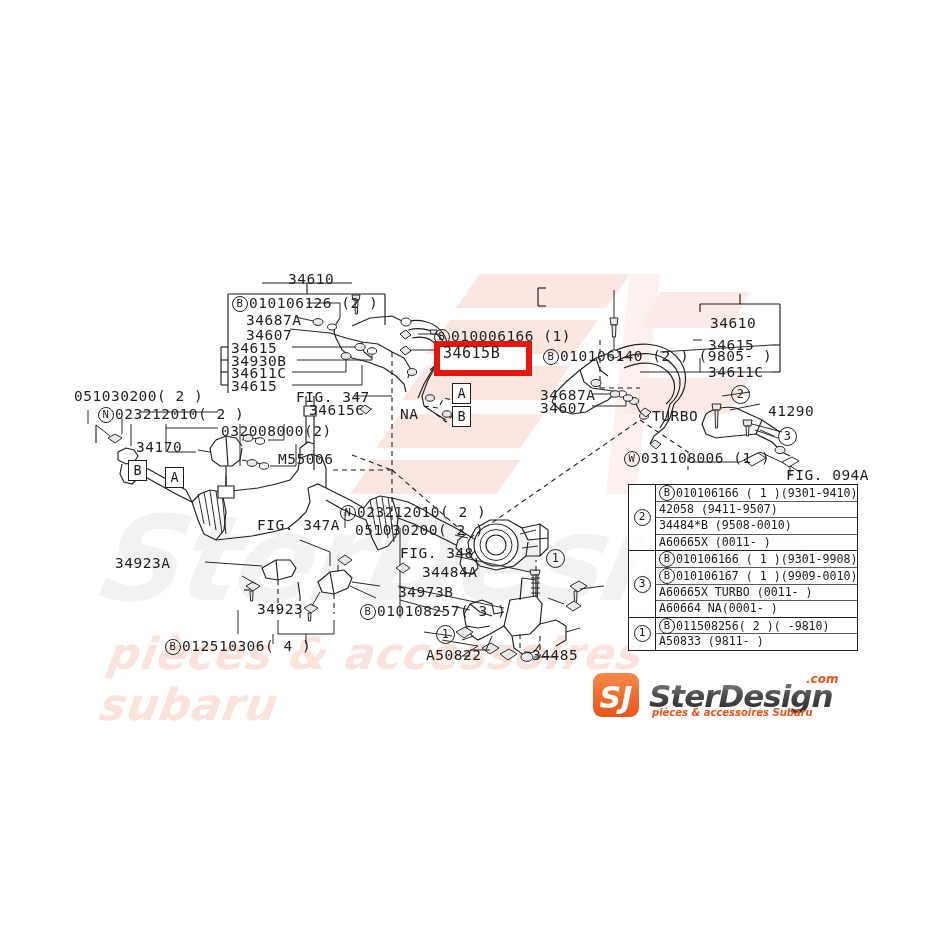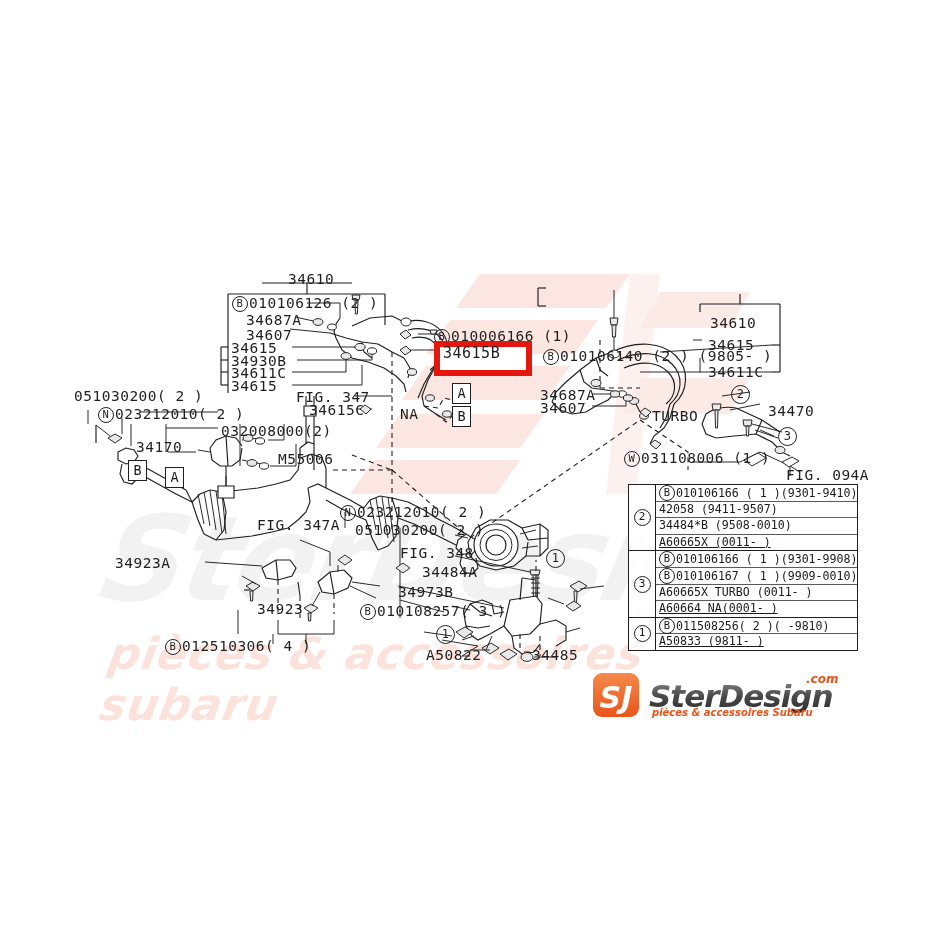--- a/index.html
+++ b/index.html
@@ -39,21 +39,21 @@
   
   #legend{position:absolute;left:628px;top:484px;width:228px;
      border:1.6px solid #1f1f1f;background:rgba(255,255,255,.82);}
   #legend .grp{display:flex;border-bottom:1.6px solid #1f1f1f;}
   #legend .grp:last-child{border-bottom:none;}
   #legend .gnum{width:26px;flex:0 0 26px;border-right:1.4px solid #1f1f1f;
      display:flex;align-items:center;justify-content:center;}
   #legend .rows{flex:1;}
   #legend .row{height:15.6px;line-height:15.6px;padding-left:3px;
      border-bottom:1px solid #5a5a5a;font-size:11.6px;white-space:nowrap;}
-  #legend .row:last-child{border-bottom:none;text-decoration:underline;}
+  #legend .row:last-child{border-bottom:none;}
   .cnum{display:inline-block;width:15px;height:15px;line-height:14px;
      border:1.2px solid #1f1f1f;border-radius:50%;text-align:center;font-size:11px;}
 
   svg{position:absolute;left:0;top:0;}
   .ln{stroke:#1f1f1f;fill:none;}
   .th{stroke-width:1.15;}
   .tn{stroke-width:.95;}
   .dash{stroke-dasharray:5 4;stroke-width:1.1;}
   .fillw{fill:#ffffff;}
   .fillg{fill:#e9e9e9;}
@@ -516,21 +516,21 @@
   <div class="boxref" style="left:452px;top:406px;">B</div>
   <div class="lb" style="left:400px;top:407px;">NA</div>
 
   <div class="lb" style="left:543px;top:312px;margin-top:37px;"><span class="circ">B</span><span>010106140 (2 ) (9805-   )</span></div>
   <div class="lb" style="left:710px;top:316px;">34610</div>
   <div class="lb" style="left:708px;top:338px;">34615</div>
   <div class="lb" style="left:708px;top:365px;">34611C</div>
   <div class="lb" style="left:540px;top:388px;">34687A</div>
   <div class="lb" style="left:540px;top:401px;">34607</div>
   <div class="lb" style="left:652px;top:409px;">TURBO</div>
-  <div class="lb" style="left:768px;top:404px;">34470</div>
+  <div class="lb" style="left:768px;top:404px;">41290</div>
   <div class="lb" style="left:624px;top:451px;"><span class="circ">W</span><span>031108006 (1 )</span></div>
   <div class="lb" style="left:786px;top:468px;">FIG. 094A</div>
 
   <div class="lb" style="left:731px;top:385px;"><span class="circ big">2</span></div>
   <div class="lb" style="left:778px;top:427px;"><span class="circ big">3</span></div>
   <div class="lb" style="left:546px;top:549px;"><span class="circ big">1</span></div>
   <div class="lb" style="left:436px;top:625px;"><span class="circ big">1</span></div>
 
   <div class="lb" style="left:74px;top:389px;">051030200( 2 )</div>
   <div class="lb" style="left:98px;top:407px;"><span class="circ">N</span><span>023212010( 2 )</span></div>

